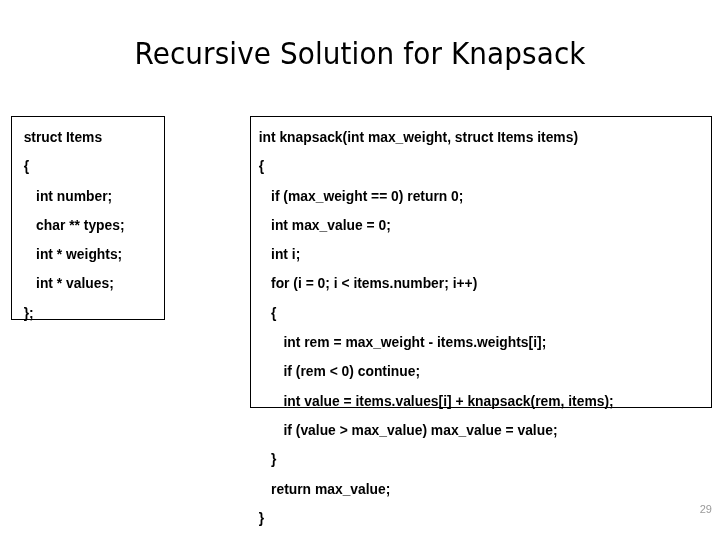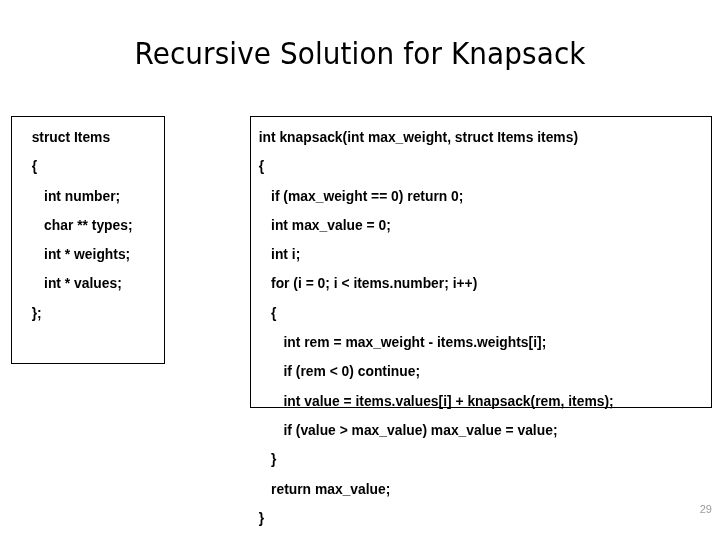--- a/index.html
+++ b/index.html
@@ -40,22 +40,22 @@
     box-sizing: border-box;
     background: #ffffff;
     border: 1.4px solid #000000;
     overflow: visible;
   }
 
   #struct-box {
     left: 11px;
     top: 116px;
     width: 154px;
-    height: 248px;
-    padding: 6px 0 0 12px;
+    height: 204px;
+    padding: 6px 0 0 4px;
   }
 
   #function-box {
     left: 250px;
     top: 116px;
     width: 462px;
     height: 292px;
     padding: 6px 0 0 0;
   }
 

